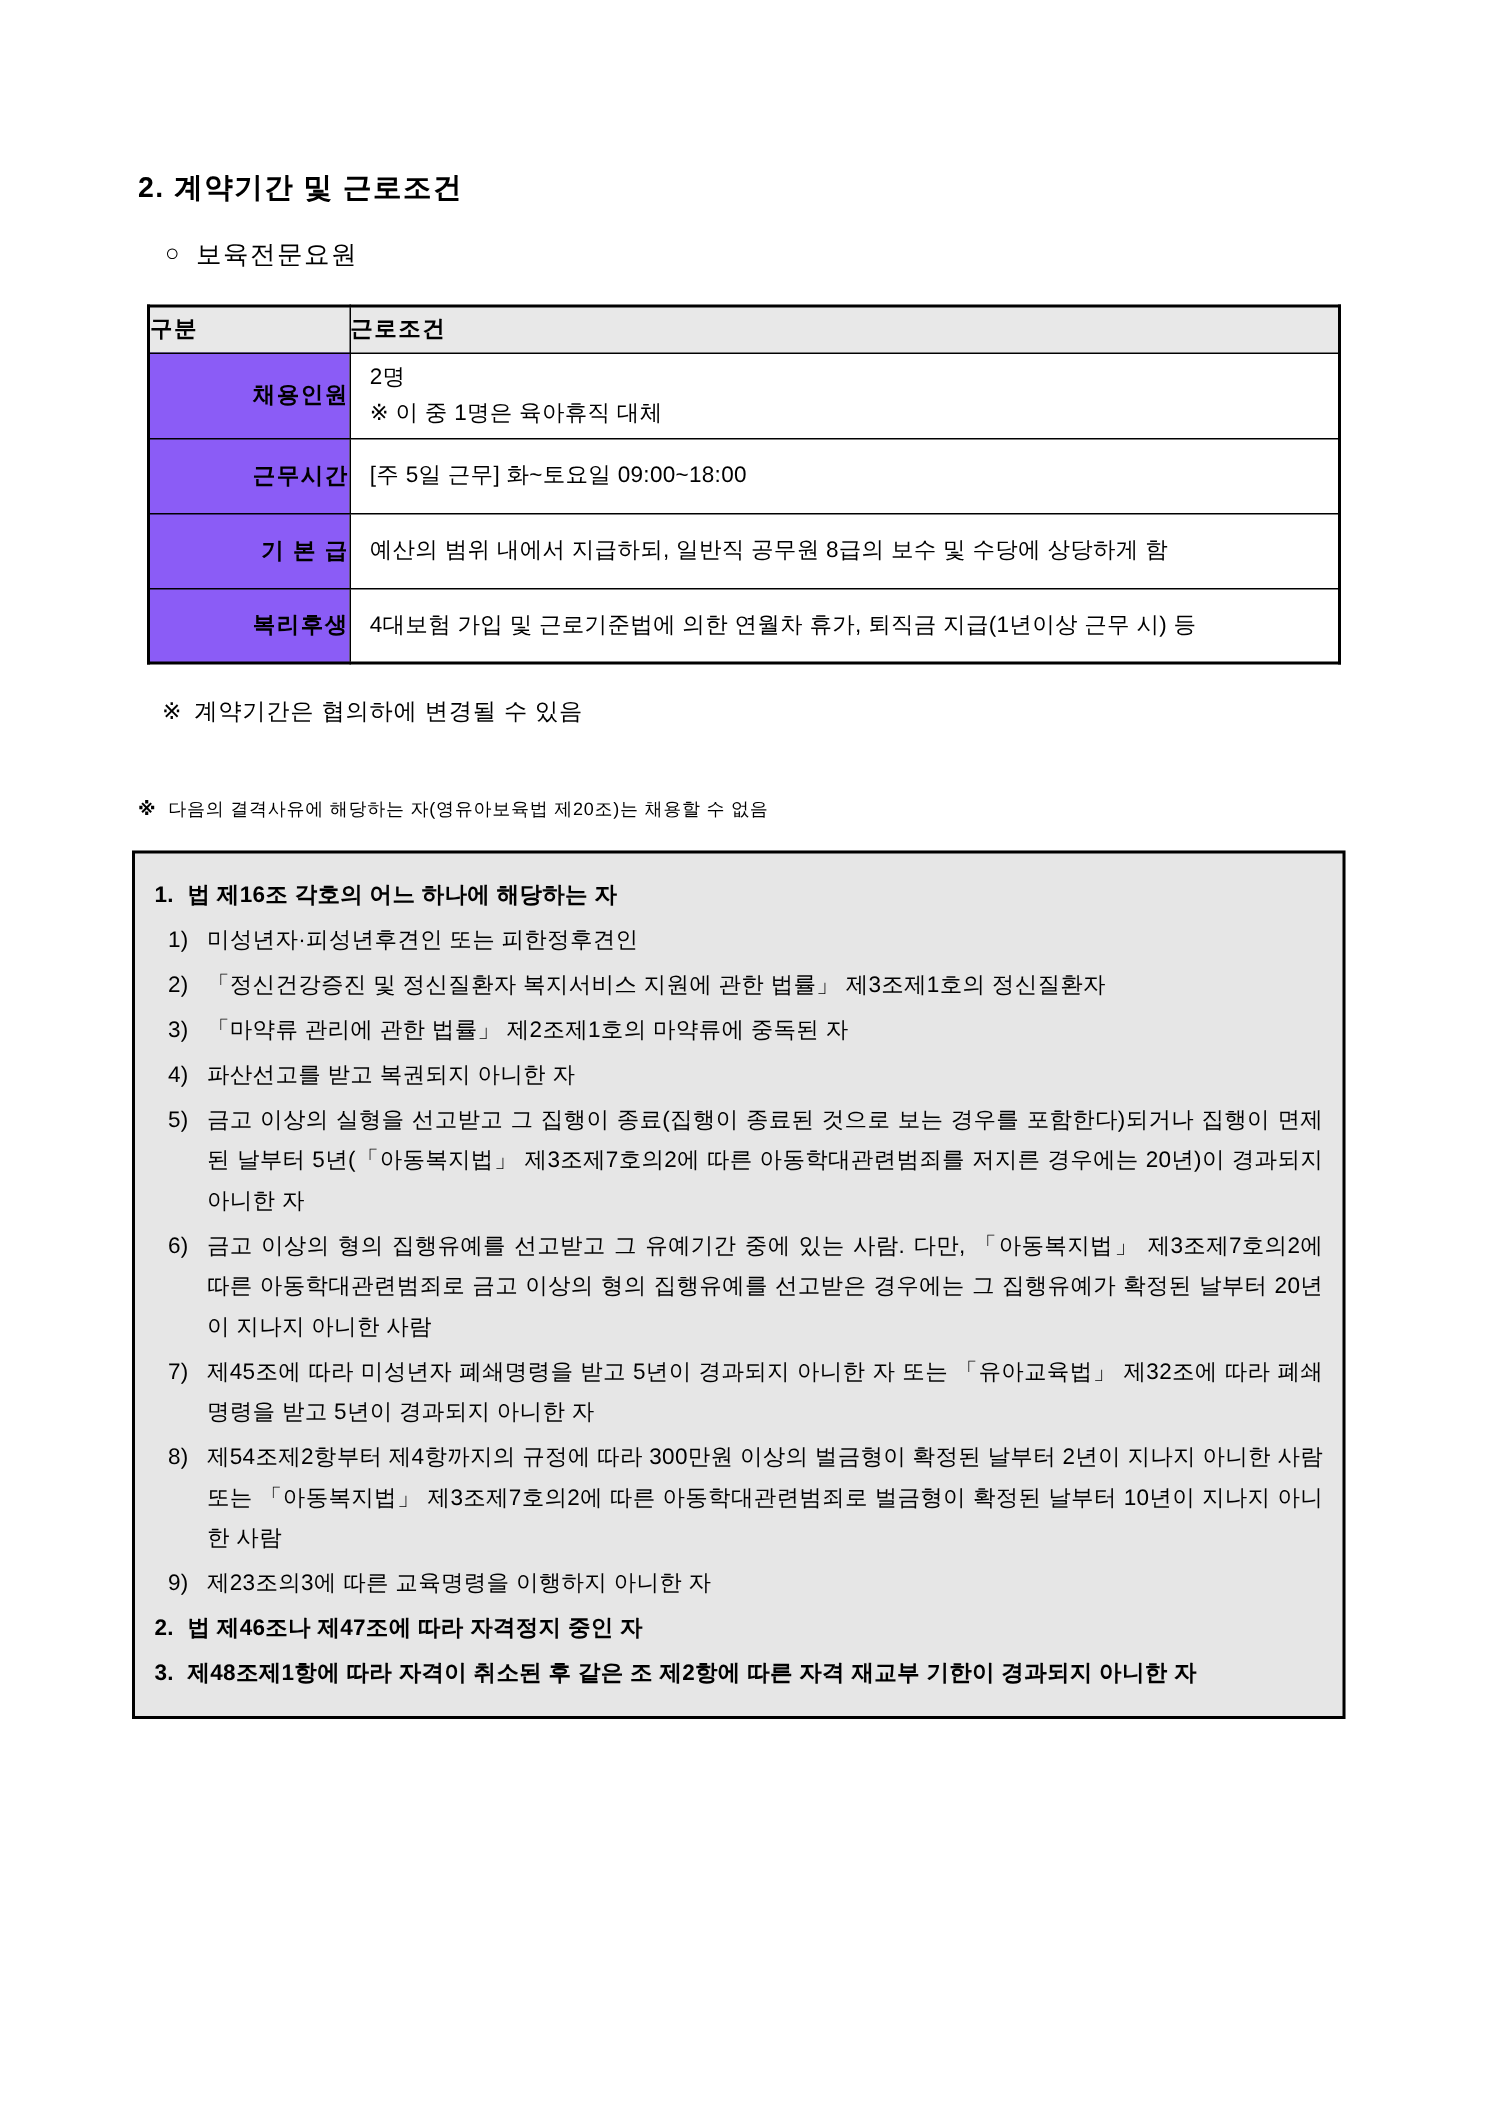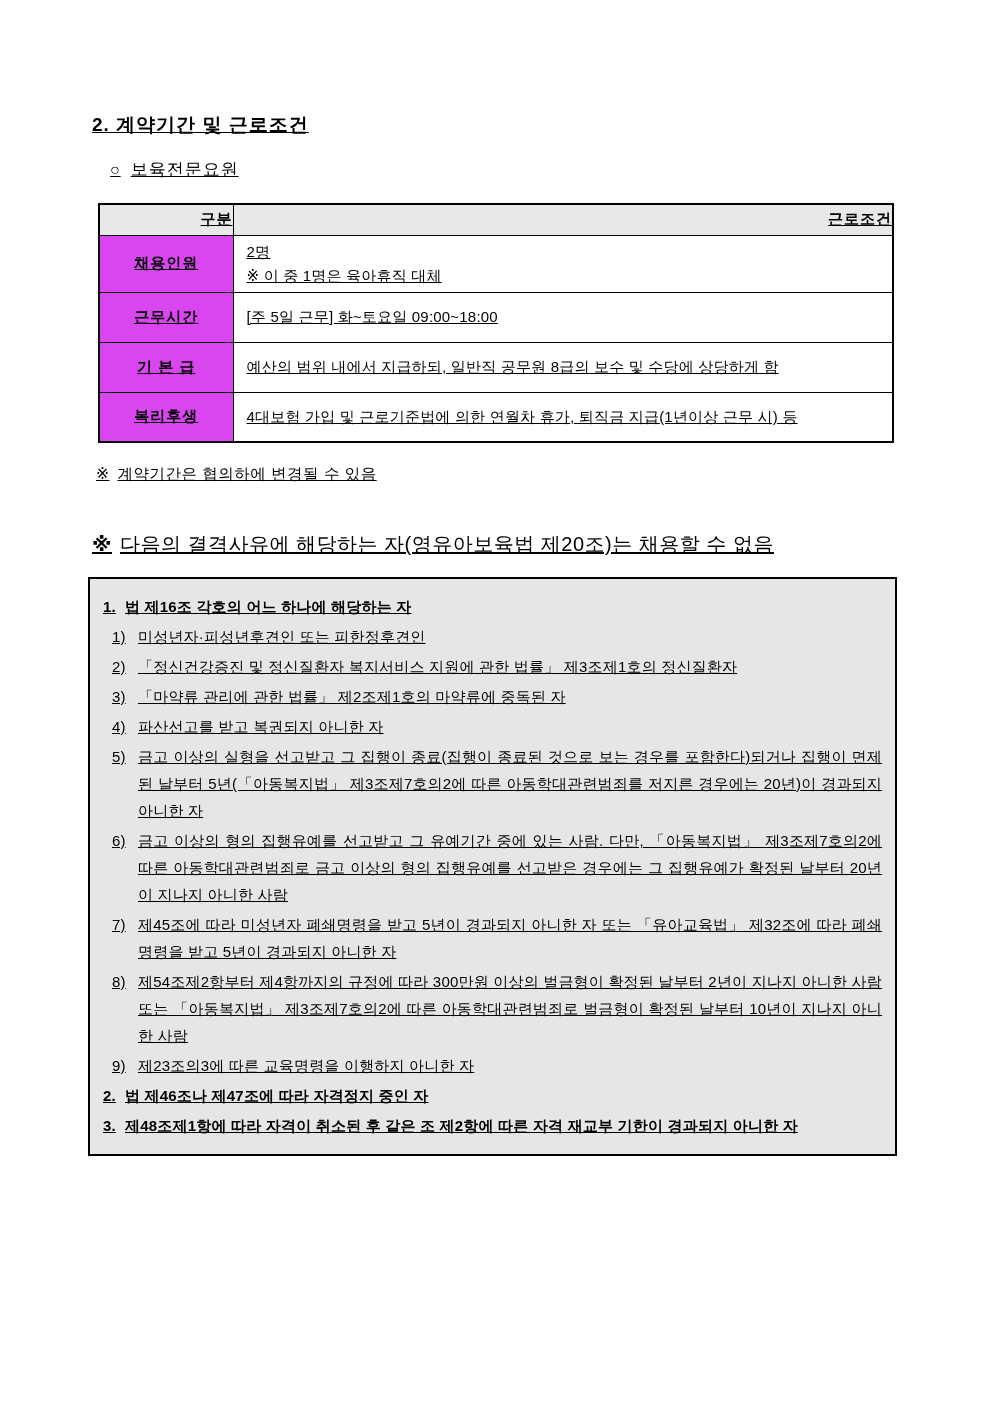--- a/index.html
+++ b/index.html
@@ -14,21 +14,20 @@
     font-family:"Liberation Sans","DejaVu Sans",sans-serif;
     color:var(--text-color);
   }
   .page{
     position:relative;
     width:992px;
     height:1403px;
     background:#ffffff;
     padding:112px 0 0 88px;
     overflow:hidden;
-    text-decoration:underline;
   }
   .doc-title{
     margin-left:4px;
     font-size:19px;
     font-weight:bold;
     letter-spacing:1px;
   }
   .doc-subtitle{
     margin:20px 0 0 22px;
     font-size:17px;
@@ -51,44 +50,44 @@
   table.cond-table th, table.cond-table td{
     border:1px solid var(--border-color);
     font-size:15px;
     vertical-align:middle;
   }
   table.cond-table col.c-label{width:134px;}
   table.cond-table thead th{
     background:var(--header-bg);
     height:31px;
     font-weight:bold;
-    text-align:right;
+    text-align:left;
     letter-spacing:1px;
   }
   table.cond-table tbody th{
     font-weight:bold;
-    text-align:center;
-    letter-spacing:1px;
-    background:#d946ef;
+    text-align:right;
+    letter-spacing:1px;
+    background:#8b5cf6;
   }
   table.cond-table tbody td{
     padding:4px 6px 4px 13px;
     line-height:24px;
     letter-spacing:0.2px;
   }
   tr.row-1line{height:50px;}
   tr.row-2line{height:54px;}
   .note{
-    margin:21px 0 0 8px;
+    margin:21px 0 0 20px;
     font-size:15.5px;
     letter-spacing:0.5px;
   }
   .dq-heading{
     margin:46px 0 0 4px;
-    font-size:20px;
+    font-size:12px;
     letter-spacing:0.5px;
   }
   .dq-heading .mark{font-weight:bold;margin-right:8px;}
   .note .mark{margin-right:8px;}
   .dq-box{
     margin-top:19px;
     width:809px;
     background:var(--box-bg);
     border:2px solid var(--border-color);
     padding:14px 13px 12px 13px;

